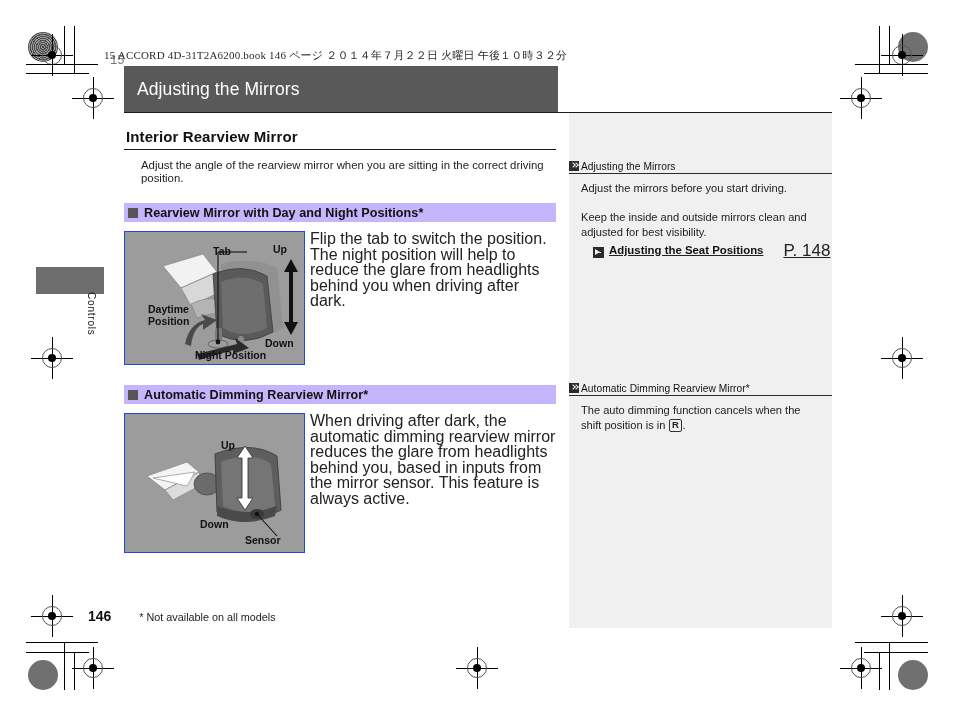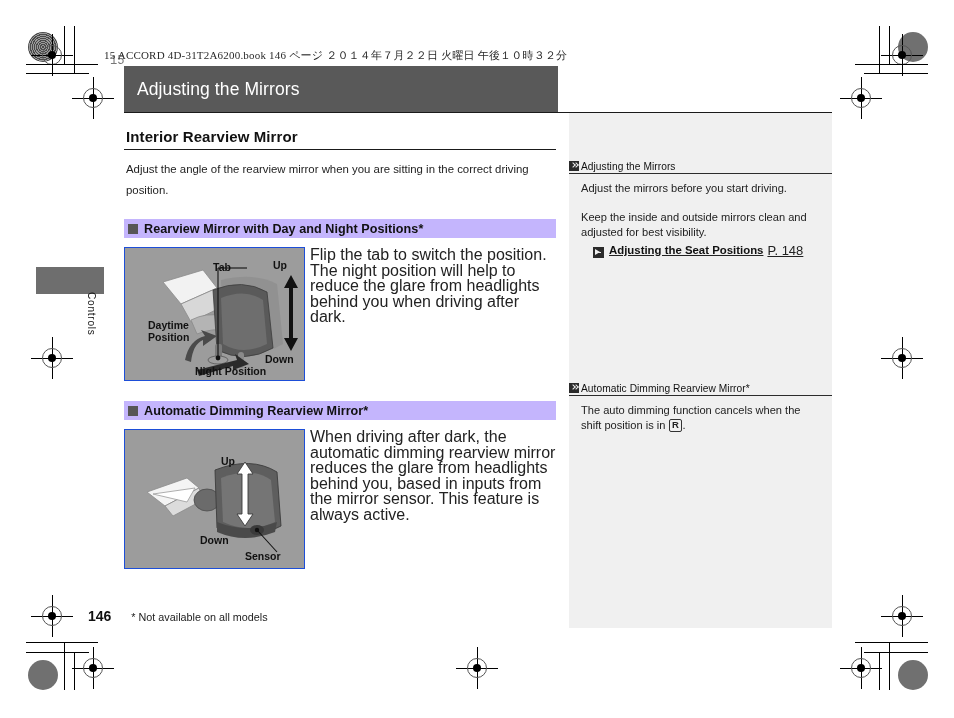--- a/index.html
+++ b/index.html
@@ -127,23 +127,23 @@
     color: #111;
   }
   .subhead-rule {
     margin-top: 4px;
     width: 432px;
     height: 1px;
     background: #1a1a1a;
   }
 
   p.body {
-    margin: 9px 2px 0 2px;
+    margin: 9px 2px 0 17px;
     font-size: 11.4px;
-    line-height: 21px;
+    line-height: 13px;
     color: #222;
   }
 
   .sec-head {
     margin-top: 18px;
     width: 432px;
     height: 19px;
     background: #c4b5fd;
     display: flex;
     align-items: center;
@@ -279,23 +279,23 @@
     left: 2px; top: 5px;
     width: 6px; height: 1.5px;
     background: #f0f0f0;
   }
   .ref-title {
     font-size: 11.4px;
     font-weight: bold;
     color: #111;
   }
   .ref-page {
-    font-size: 13px;
+    font-size: 17px;
     color: #222;
-    margin-left: 4px;
+    margin-left: 20px;
   }
   .gear-box {
     display: inline-block;
     border: 1px solid #333;
     border-radius: 2px;
     font-size: 9.5px;
     font-weight: bold;
     line-height: 10px;
     padding: 0.5px 2.5px;
     vertical-align: 1px;
@@ -328,21 +328,21 @@
     top: 608px;
     display: flex;
     align-items: baseline;
   }
   .folio {
     font-size: 14px;
     font-weight: bold;
     color: #111;
   }
   .footnote {
-    margin-left: 20px;
+    margin-left: 28px;
     font-size: 10.8px;
     color: #222;
   }
 </style>
 </head>
 <body>
 
 <div>
 
   <div class="blob tex" style="left:28px; top:32px;"></div>

